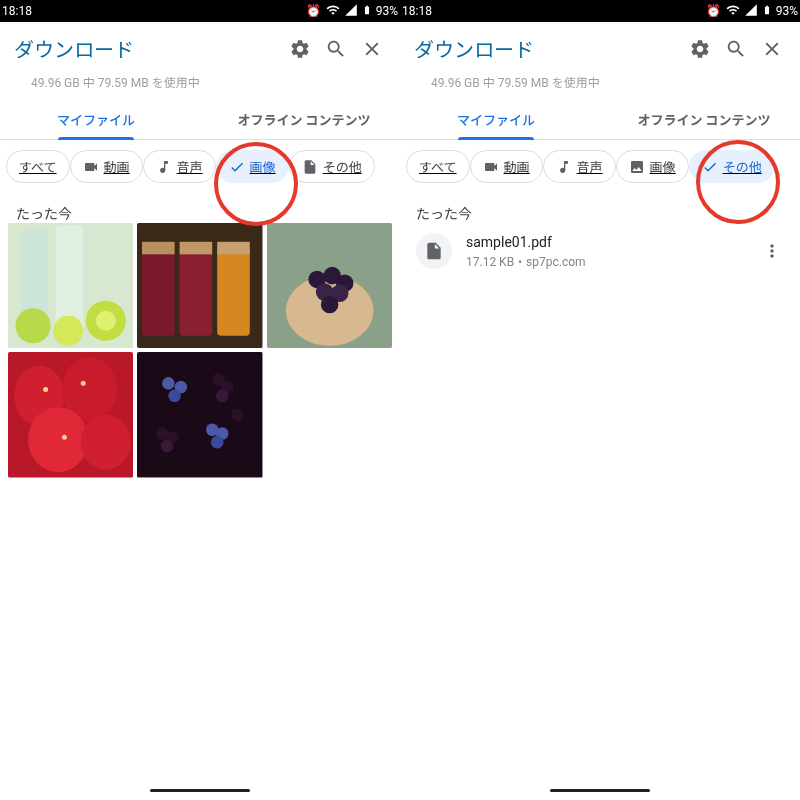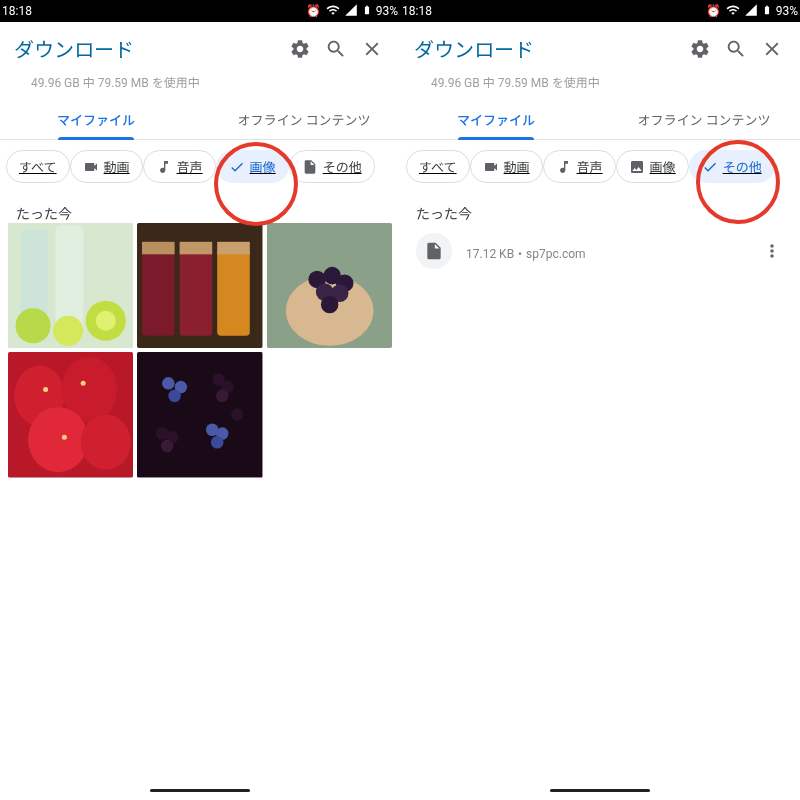--- a/index.html
+++ b/index.html
@@ -6,21 +6,21 @@
   body { font-family: Roboto, "Noto Sans JP", sans-serif; background: #fff; width: 800px; height: 800px; overflow: hidden; }
   .wrap { display: flex; width: 800px; height: 800px; position: relative; }
   .pane { width: 400px; height: 800px; background: #fff; position: relative; display: flex; flex-direction: column; }
   .status { background: #000; color: #fff; height: 22px; display: flex; align-items: center; justify-content: space-between; padding: 0 2px; font-size: 12px; }
   .status-right { display: flex; align-items: center; gap: 4px; }
   .header { display: flex; align-items: center; padding: 12px 14px 6px 14px; gap: 8px; }
   .title { font-size: 20px; color: #0369a1; flex: 1; }
   .icon-btn { width: 28px; height: 28px; display: flex; align-items: center; justify-content: center; color: #5f6368; cursor: pointer; }
   .storage { font-size: 12px; color: #9aa0a6; padding: 4px 14px 10px 31px; }
   .tabs { display: flex; border-bottom: 1px solid #e0e0e0; gap: 16px; }
-  .tab { flex: 1; text-align: center; padding: 10px 0; font-size: 13px; color: #5f6368; position: relative; cursor: pointer; }
+  .tab { flex: 1; text-align: center; padding: 10px 0; font-size: 13px; color: #5f6368; position: relative; cursor: pointer; font-weight: bold; }
   .tab.active { color: #1a73e8; font-weight: 500; }
   .tab.active::after { content: ""; position: absolute; bottom: -1px; left: 30%; right: 30%; height: 3px; background: #1a73e8; border-radius: 3px 3px 0 0; }
   .chips { display: flex; padding: 10px 6px; overflow-x: hidden; align-items: center; text-decoration: underline; }
   .chip { display: flex; align-items: center; gap: 5px; border: 1px solid #dadce0; border-radius: 18px; padding: 6px 12px; font-size: 13px; color: #3c4043; white-space: nowrap; cursor: pointer; background: #fff; }
   .chip.active { background: #e8f0fe; color: #1967d2; border-color: #e8f0fe; }
   .chip .ci { width: 16px; height: 16px; display: flex; align-items: center; justify-content: center; }
   .section-title { font-size: 14px; color: #3c4043; padding: 10px 16px 0 16px; }
   .grid { display: grid; grid-template-columns: repeat(3, 1fr); gap: 4px; padding: 0 8px; }
   .thumb { aspect-ratio: 1/1; background: #ccc; border-radius: 2px; overflow: hidden; position: relative; cursor: pointer; }
   .thumb svg { width: 100%; height: 100%; display: block; }
@@ -286,20 +286,21 @@
 
     <div class="section-title">たった今</div>
 
     <div class="file-row">
       <div class="file-icon">
         <svg width="20" height="20" viewBox="0 0 24 24" fill="#5f6368">
             <path d="M6 2c-1.1 0-2 .9-2 2v16c0 1.1.9 2 2 2h12c1.1 0 2-.9 2-2V8l-6-6H6zm7 7V3.5L18.5 9H13z"></path>
           </svg>
       </div>
       <div class="file-info">
+        <div class="file-name">sample01.pdf</div>
         <div class="file-meta">17.12 KB・sp7pc.com</div>
       </div>
       <div class="more-v">
         <svg width="20" height="20" viewBox="0 0 24 24" fill="#5f6368">
             <path d="M12 8c1.1 0 2-.9 2-2s-.9-2-2-2-2 .9-2 2 .9 2 2 2zm0 2c-1.1 0-2 .9-2 2s.9 2 2 2 2-.9 2-2-.9-2-2-2zm0 6c-1.1 0-2 .9-2 2s.9 2 2 2 2-.9 2-2-.9-2-2-2z"></path>
           </svg>
       </div>
     </div>
 
     <div class="navbar">

